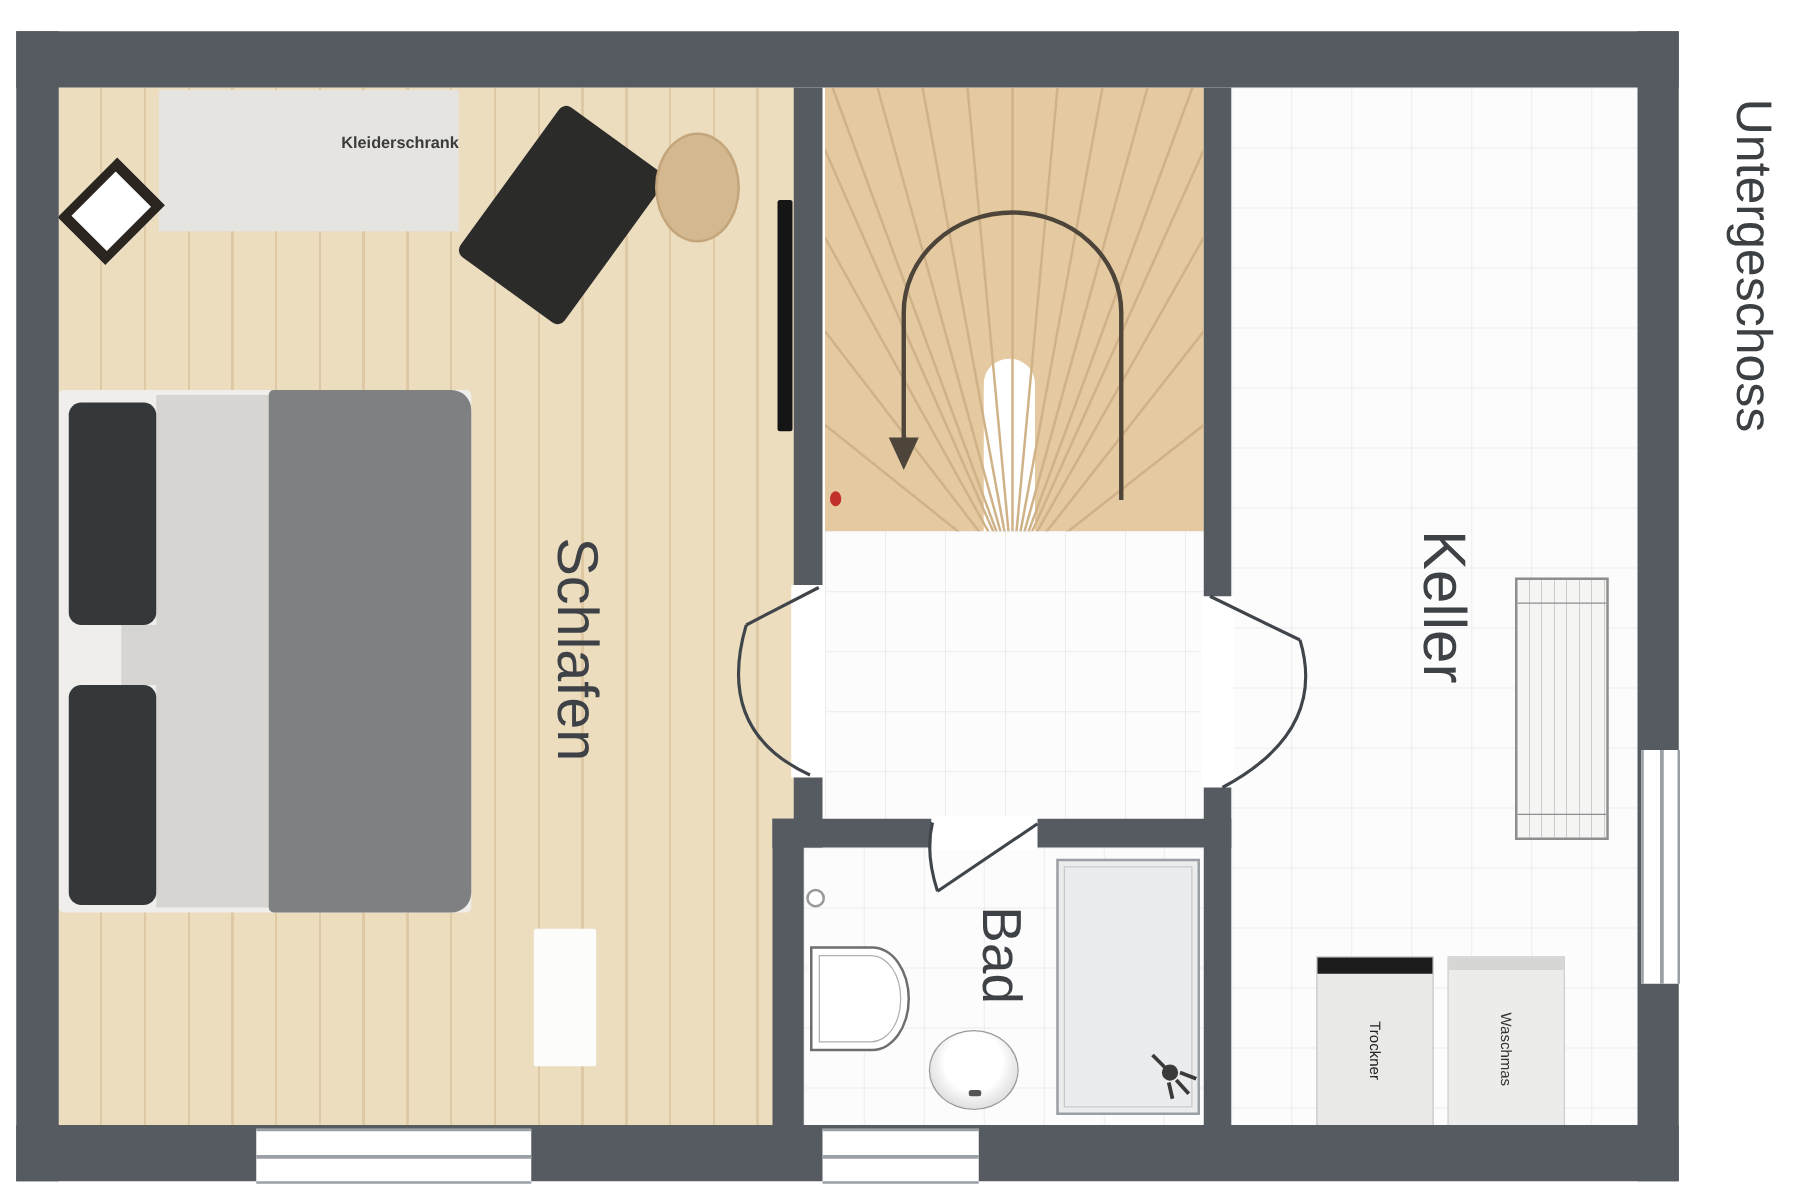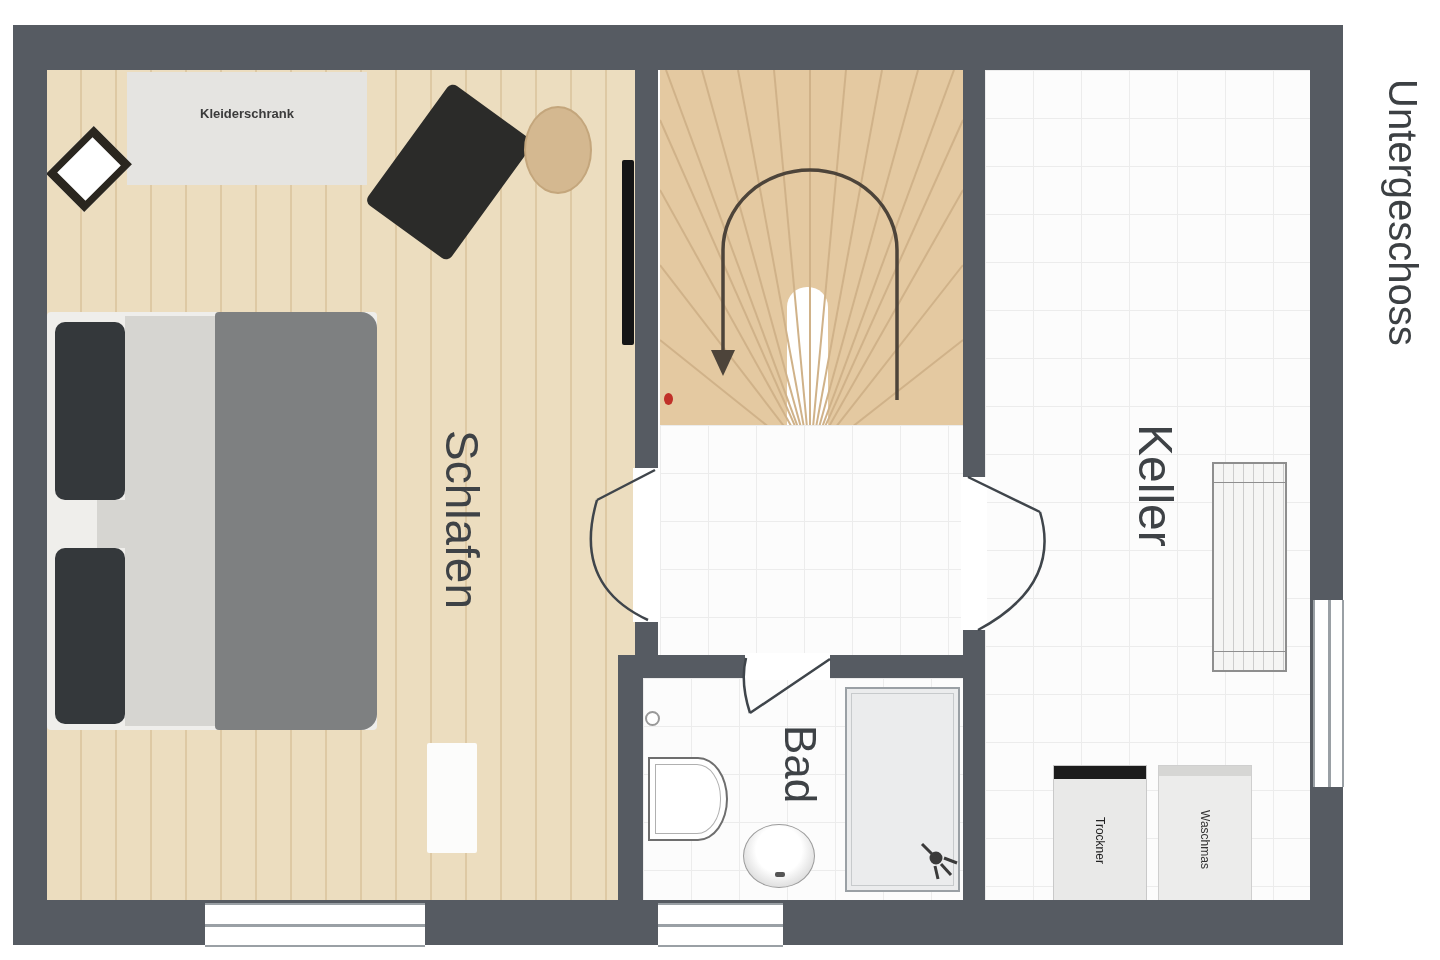--- a/index.html
+++ b/index.html
@@ -28,21 +28,21 @@
 
 <div id="stage">
 
   <div class="abs wood" style="left:47px;top:70px;width:591px;height:833px;"></div>
   <div class="abs" style="left:660px;top:70px;width:303px;height:355px;background:#e4c9a1;"></div>
   <div class="abs tiles" style="left:660px;top:425px;width:303px;height:253px;"></div>
   <div class="abs tiles" style="left:643px;top:678px;width:320px;height:225px;"></div>
   <div class="abs tiles" style="left:985px;top:70px;width:325px;height:833px;"></div>
 
   <div class="abs" style="left:127px;top:72px;width:240px;height:113px;background:#e5e4e1;">
-    <div style="position:absolute;left:0;right:0;top:34px;text-align:center;font-size:13px;font-weight:600;color:#3b3b3b;">Kleiderschrank</div>
+    <div style="position:absolute;left:0;right:0;top:34px;text-align:right;font-size:13px;font-weight:600;color:#3b3b3b;">Kleiderschrank</div>
   </div>
 
   <div class="abs" style="left:62px;top:142px;width:40px;height:40px;border:7px solid #2a261f;background:#ffffff;
               transform:rotate(45deg) scaleY(1.25);"></div>
 
   <div class="abs" style="left:398px;top:98px;width:103px;height:148px;background:#2b2b29;border-radius:7px;
               transform:rotate(36deg);"></div>
 
   <div class="abs" style="left:524px;top:106px;width:64px;height:84px;background:#d4b890;border:2px solid #c4a67c;border-radius:50%;"></div>
 

